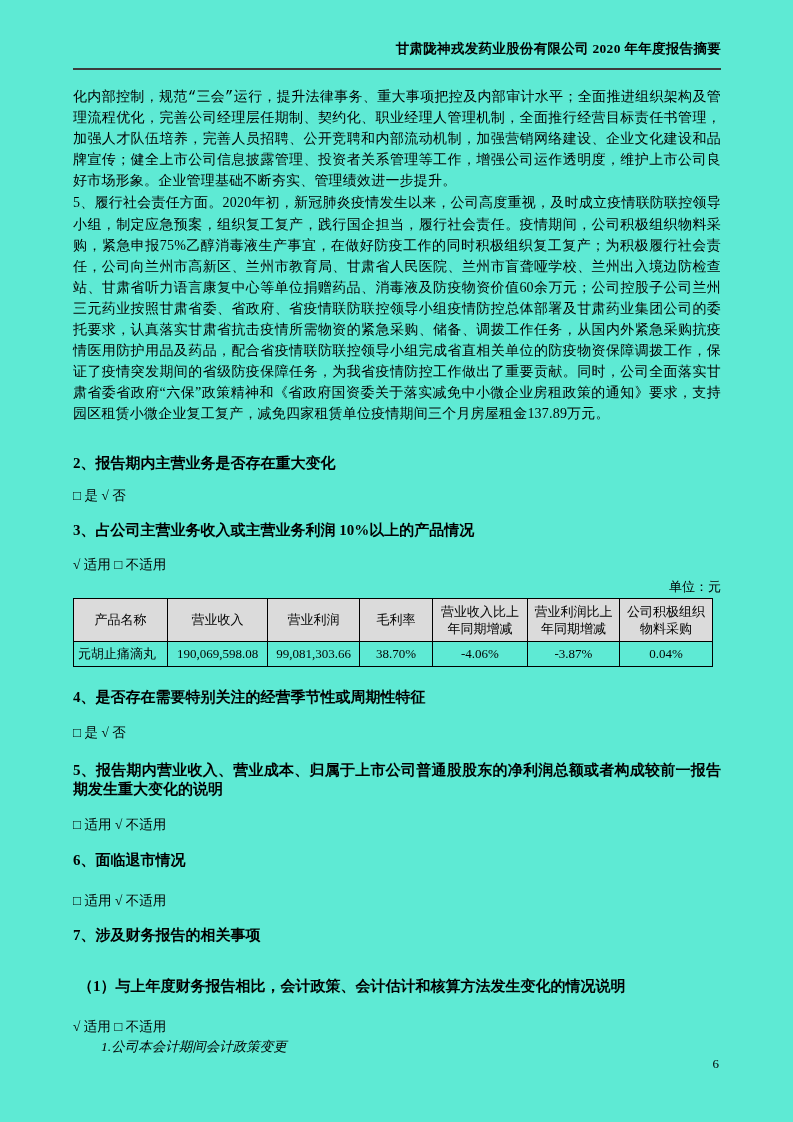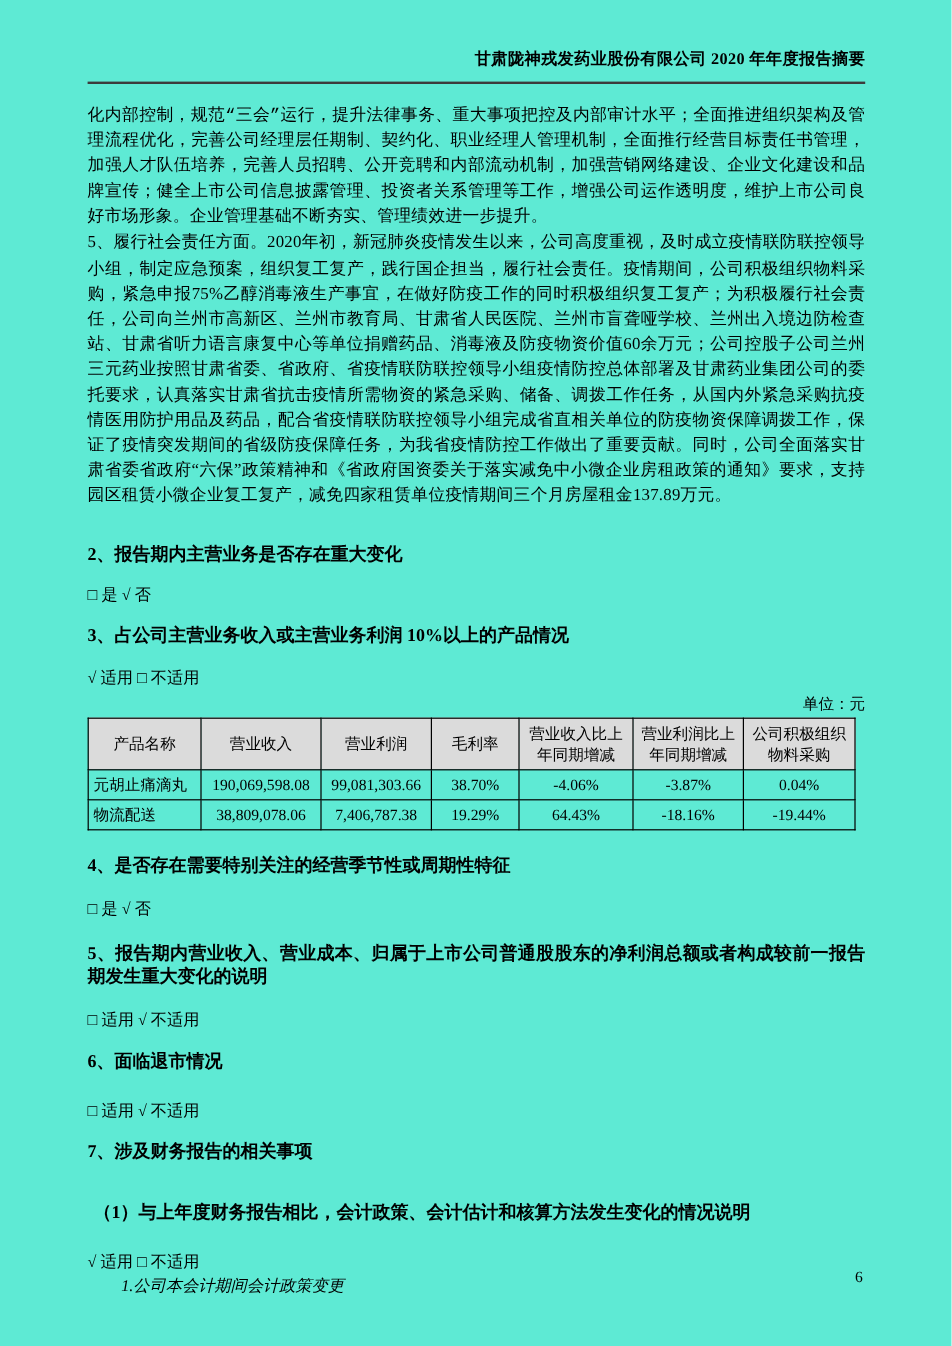--- a/index.html
+++ b/index.html
@@ -151,29 +151,20 @@
     <tbody>
       <tr>
         <td class="name">元胡止痛滴丸</td>
         <td class="num">190,069,598.08</td>
         <td class="num">99,081,303.66</td>
         <td class="num">38.70%</td>
         <td class="num">-4.06%</td>
         <td class="num">-3.87%</td>
         <td class="num">0.04%</td>
       </tr>
-      <tr>
-        <td class="name">物流配送</td>
-        <td class="num">38,809,078.06</td>
-        <td class="num">7,406,787.38</td>
-        <td class="num">19.29%</td>
-        <td class="num">64.43%</td>
-        <td class="num">-18.16%</td>
-        <td class="num">-19.44%</td>
-      </tr>
     </tbody>
   </table>
 
   <h2 class="sec-heading" style="margin-top:21px;">4、是否存在需要特别关注的经营季节性或周期性特征</h2>
   <p class="check-line" style="margin-top:17px;">□ 是 √ 否</p>
 
   <h2 class="sec-heading" style="margin-top:19px;">5、报告期内营业收入、营业成本、归属于上市公司普通股股东的净利润总额或者构成较前一报告期发生重大变化的说明</h2>
   <p class="check-line" style="margin-top:17px;">□ 适用 √ 不适用</p>
 
   <h2 class="sec-heading" style="margin-top:17px;">6、面临退市情况</h2>

